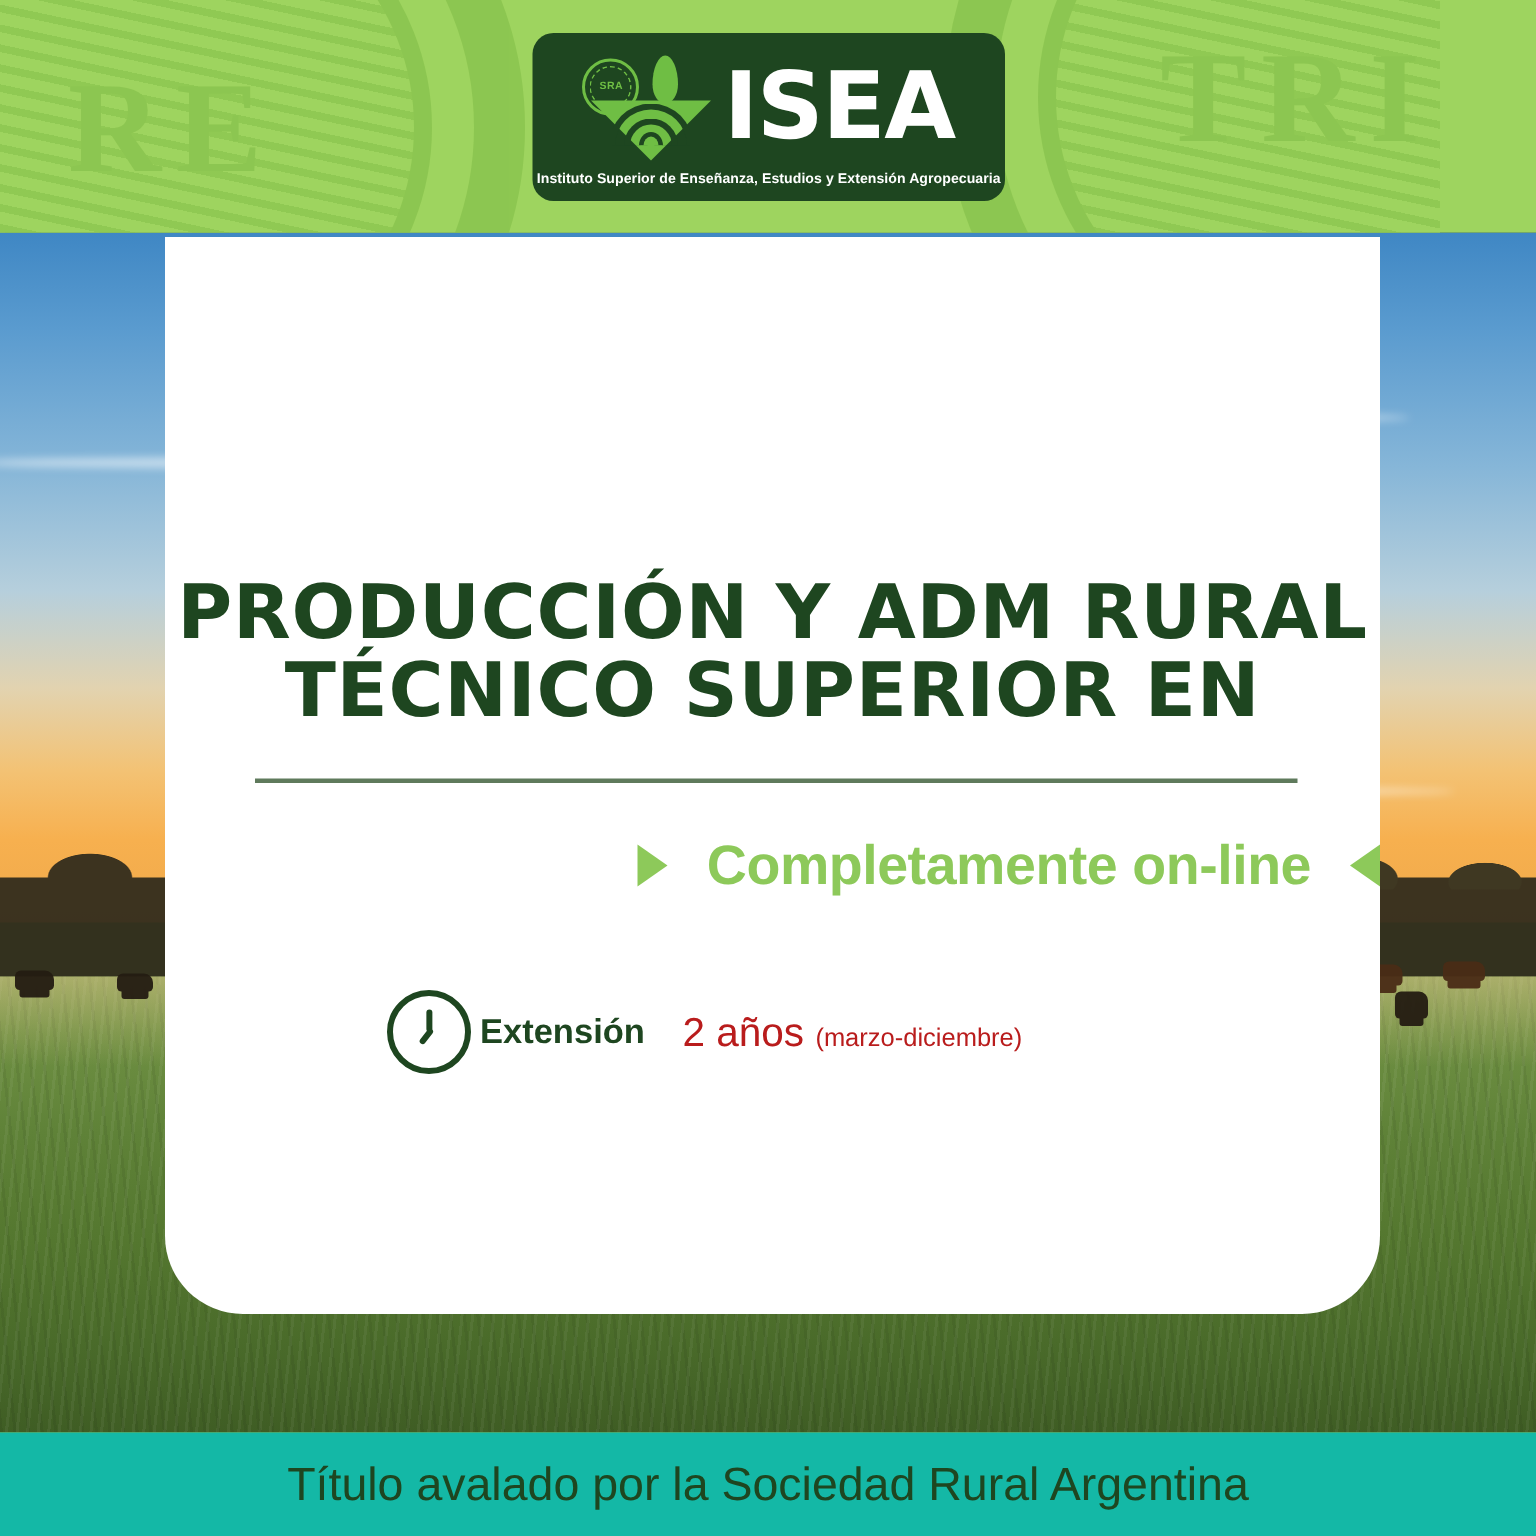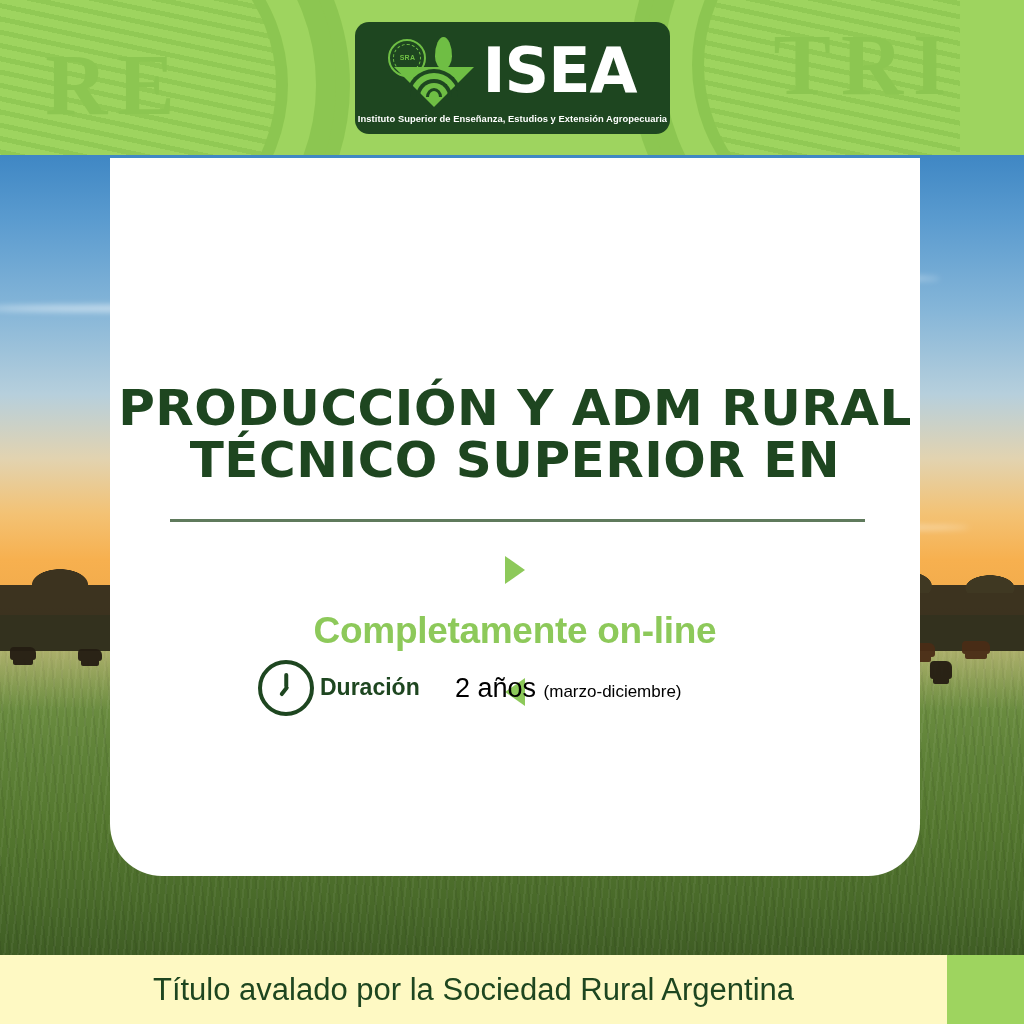--- a/index.html
+++ b/index.html
@@ -101,51 +101,51 @@
         font-family:"DejaVu Sans", sans-serif;transform:scaleX(1.02);}
 
   
   .prog{position:absolute;left:110px;top:382px;width:810px;text-align:center;}
   .prog-line{color:#1E4620;font-weight:bold;font-size:50px;line-height:1.04;
         letter-spacing:.5px;font-family:"DejaVu Sans", sans-serif;}
   .rule{position:absolute;left:170px;top:519px;width:695px;height:3px;background:#5f7a5c;}
 
   
   .online{position:absolute;left:110px;top:556px;width:810px;
-        display:flex;align-items:center;justify-content:flex-end;gap:26px;flex-direction:column;}
+        display:flex;align-items:center;justify-content:flex-end;gap:26px;}
   .tri{width:0;height:0;border-top:14px solid transparent;border-bottom:14px solid transparent;}
   .tri.r{border-left:20px solid #8DC95A;}
   .tri.l{border-right:20px solid #8DC95A;}
   .online-text{color:#8DC95A;font-weight:bold;font-size:37px;letter-spacing:-.3px;}
   .subtitle{position:absolute;left:110px;top:608px;width:810px;text-align:center;
         color:#2d3b2b;font-size:19px;}
 
   
   .info{position:absolute;left:258px;top:660px;width:660px;}
   .info-row{display:flex;align-items:center;margin-bottom:22px;}
   .ico{width:62px;flex:none;display:flex;align-items:center;justify-content:flex-start;}
   .lbl{width:135px;flex:none;color:#1E4620;font-weight:bold;font-size:23px;line-height:1.12;}
-  .val{color:#000000;font-size:27px;font-weight:normal;}
+  .val{color:#b91c1c;font-size:27px;font-weight:normal;}
   .val small{font-size:17px;}
   .clock{width:48px;height:48px;border:4px solid #1E4620;border-radius:50%;position:relative;}
   .clock:before{content:"";position:absolute;left:50%;top:9px;width:3.5px;height:15px;
         background:#1E4620;transform:translateX(-50%);border-radius:2px;}
   .clock:after{content:"";position:absolute;left:50%;top:22px;width:3.5px;height:12px;
         background:#1E4620;transform-origin:top center;transform:rotate(38deg);border-radius:2px;}
   .cal{width:50px;height:50px;position:relative;}
   .cal .body{position:absolute;left:0;top:8px;width:46px;height:40px;border:4px solid #1E4620;}
   .cal .head{position:absolute;left:0;top:8px;width:46px;height:11px;border:4px solid #1E4620;border-bottom:none;}
   .cal .pegl{position:absolute;left:9px;top:0;width:4px;height:12px;background:#1E4620;}
   .cal .pegr{position:absolute;left:35px;top:0;width:4px;height:12px;background:#1E4620;}
   .cal .fold{position:absolute;left:2px;top:22px;width:42px;height:20px;
         border-left:4px solid #1E4620;border-bottom:4px solid #1E4620;
         transform:skewY(-12deg);}
 
   
-  .footer{position:absolute;left:0;bottom:0;width:947px;height:69px;background:#fef9c3;
+  .footer{position:absolute;left:0;bottom:0;width:1024px;height:69px;background:#14b8a6;
         display:flex;align-items:center;justify-content:center;}
   .footer-text{color:#1E4620;font-size:31px;}
 </style>
 </head>
 <body>
 
 <div class="poster">
 
   <div class="photo">
     <div class="sky"></div>
@@ -215,21 +215,21 @@
     <div class="online-text">Completamente on-line</div>
     <div class="tri l"></div>
   </div>
 
   <div class="info">
 
     <div class="info-row">
       <div class="ico">
         <div class="clock"></div>
       </div>
-      <div class="lbl">Duración</div>
+      <div class="lbl">Extensión</div>
       <div class="val">
         <span>2 años</span>
         <small>(marzo-diciembre)</small>
       </div>
     </div>
 
 
   </div>
 
   <div class="footer">

